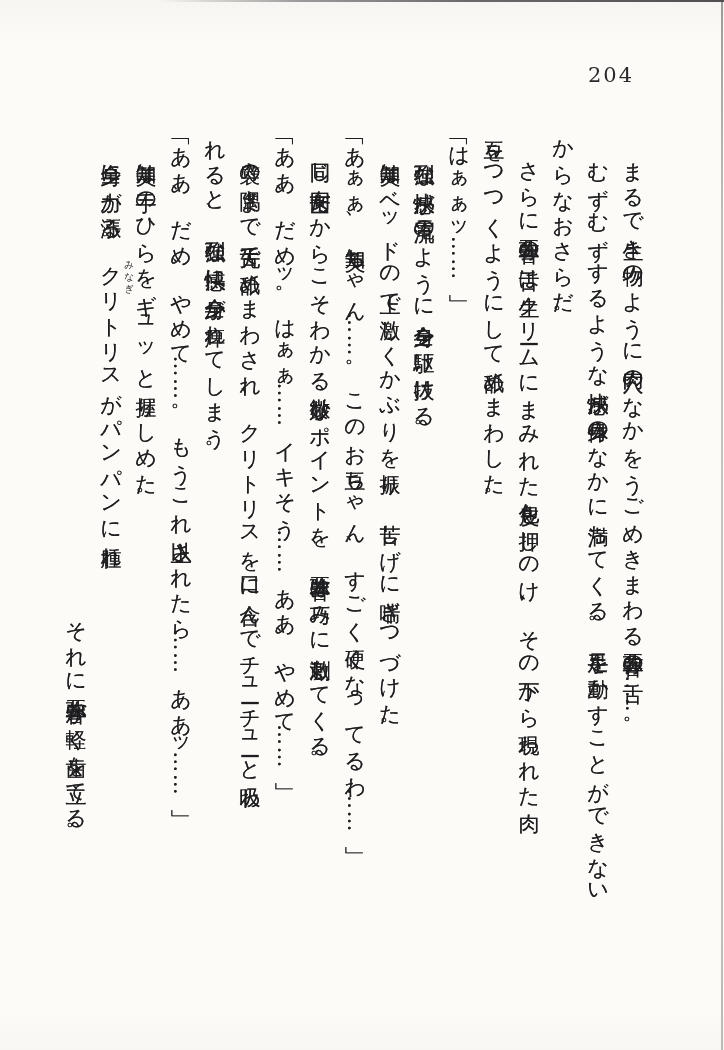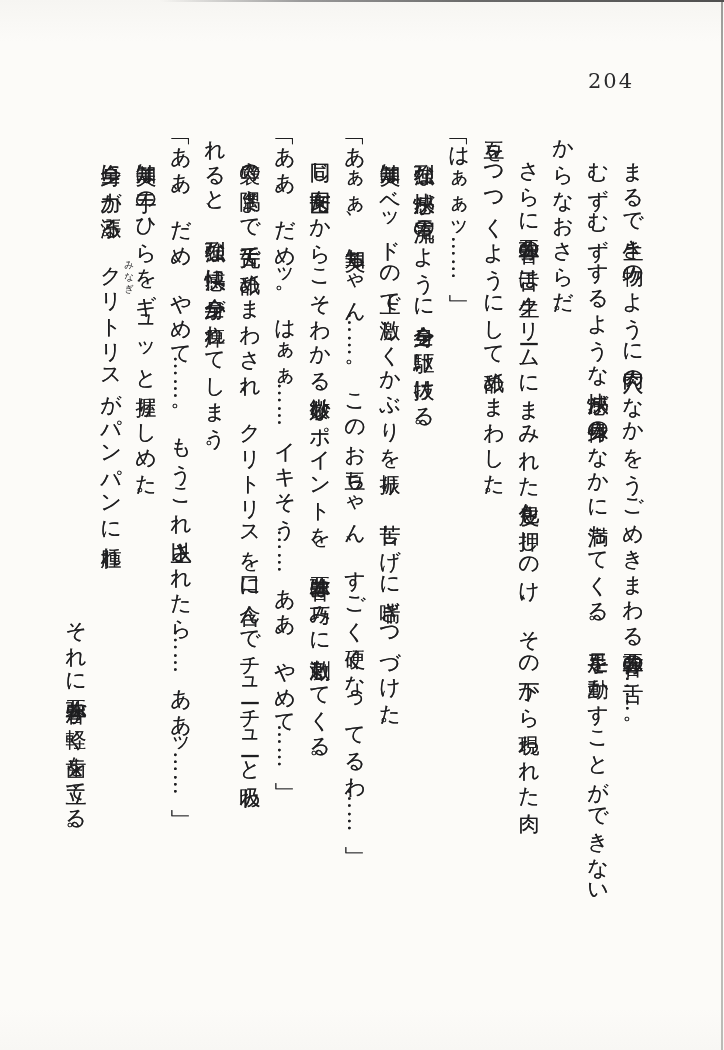--- a/index.html
+++ b/index.html
@@ -27,21 +27,21 @@
   .scan-right {
     position: absolute;
     top: 2px; bottom: 0; right: 1px;
     width: 2px;
     background: linear-gradient(to bottom, #8b8b88 0%, #b3b3ae 20%, #bcbcb7 55%, #b0b0ab 100%);
     opacity: .85;
   }
   .page-number {
     position: absolute;
     left: 588px;
-    top: 69px;
+    top: 63px;
     font-size: 21px;
     letter-spacing: 2px;
     color: #2a2a2c;
   }
   
   .col {
     position: absolute;
     writing-mode: vertical-rl;
     text-orientation: mixed;
     width: 34px;

